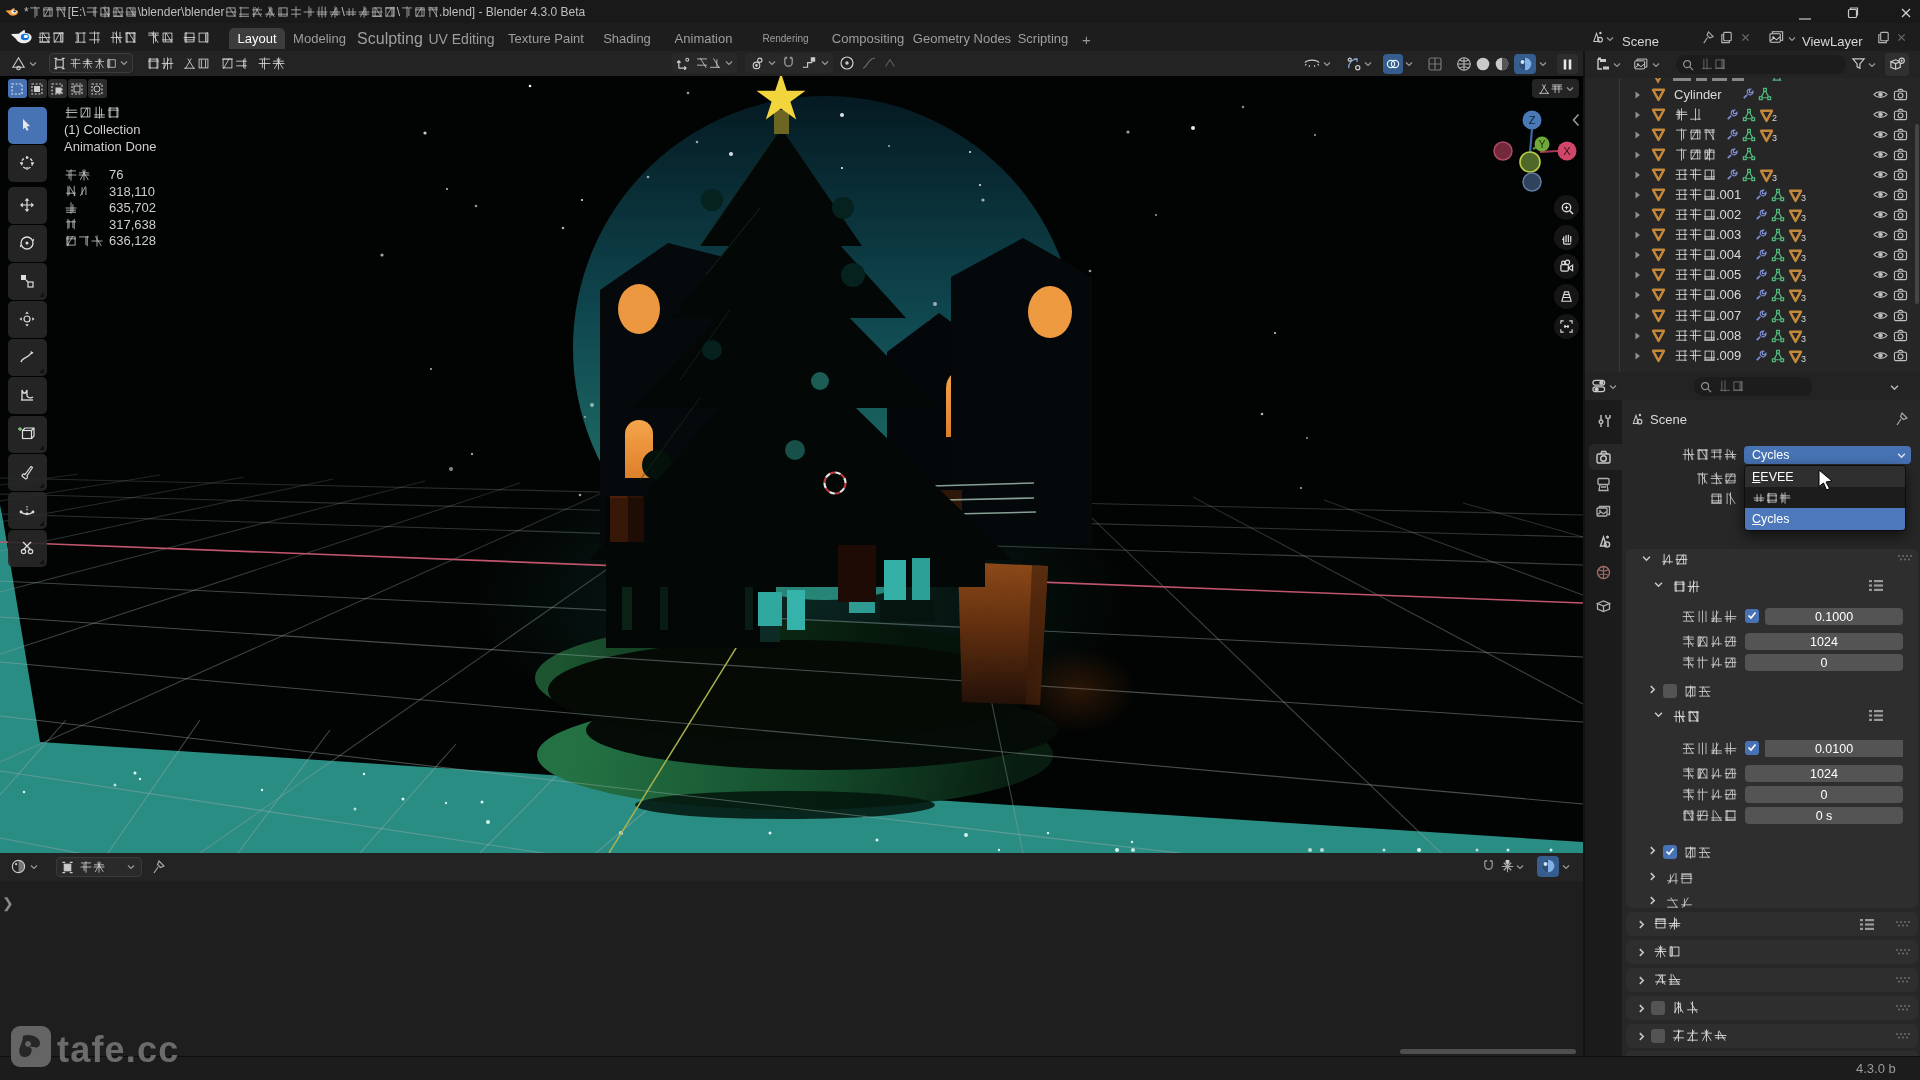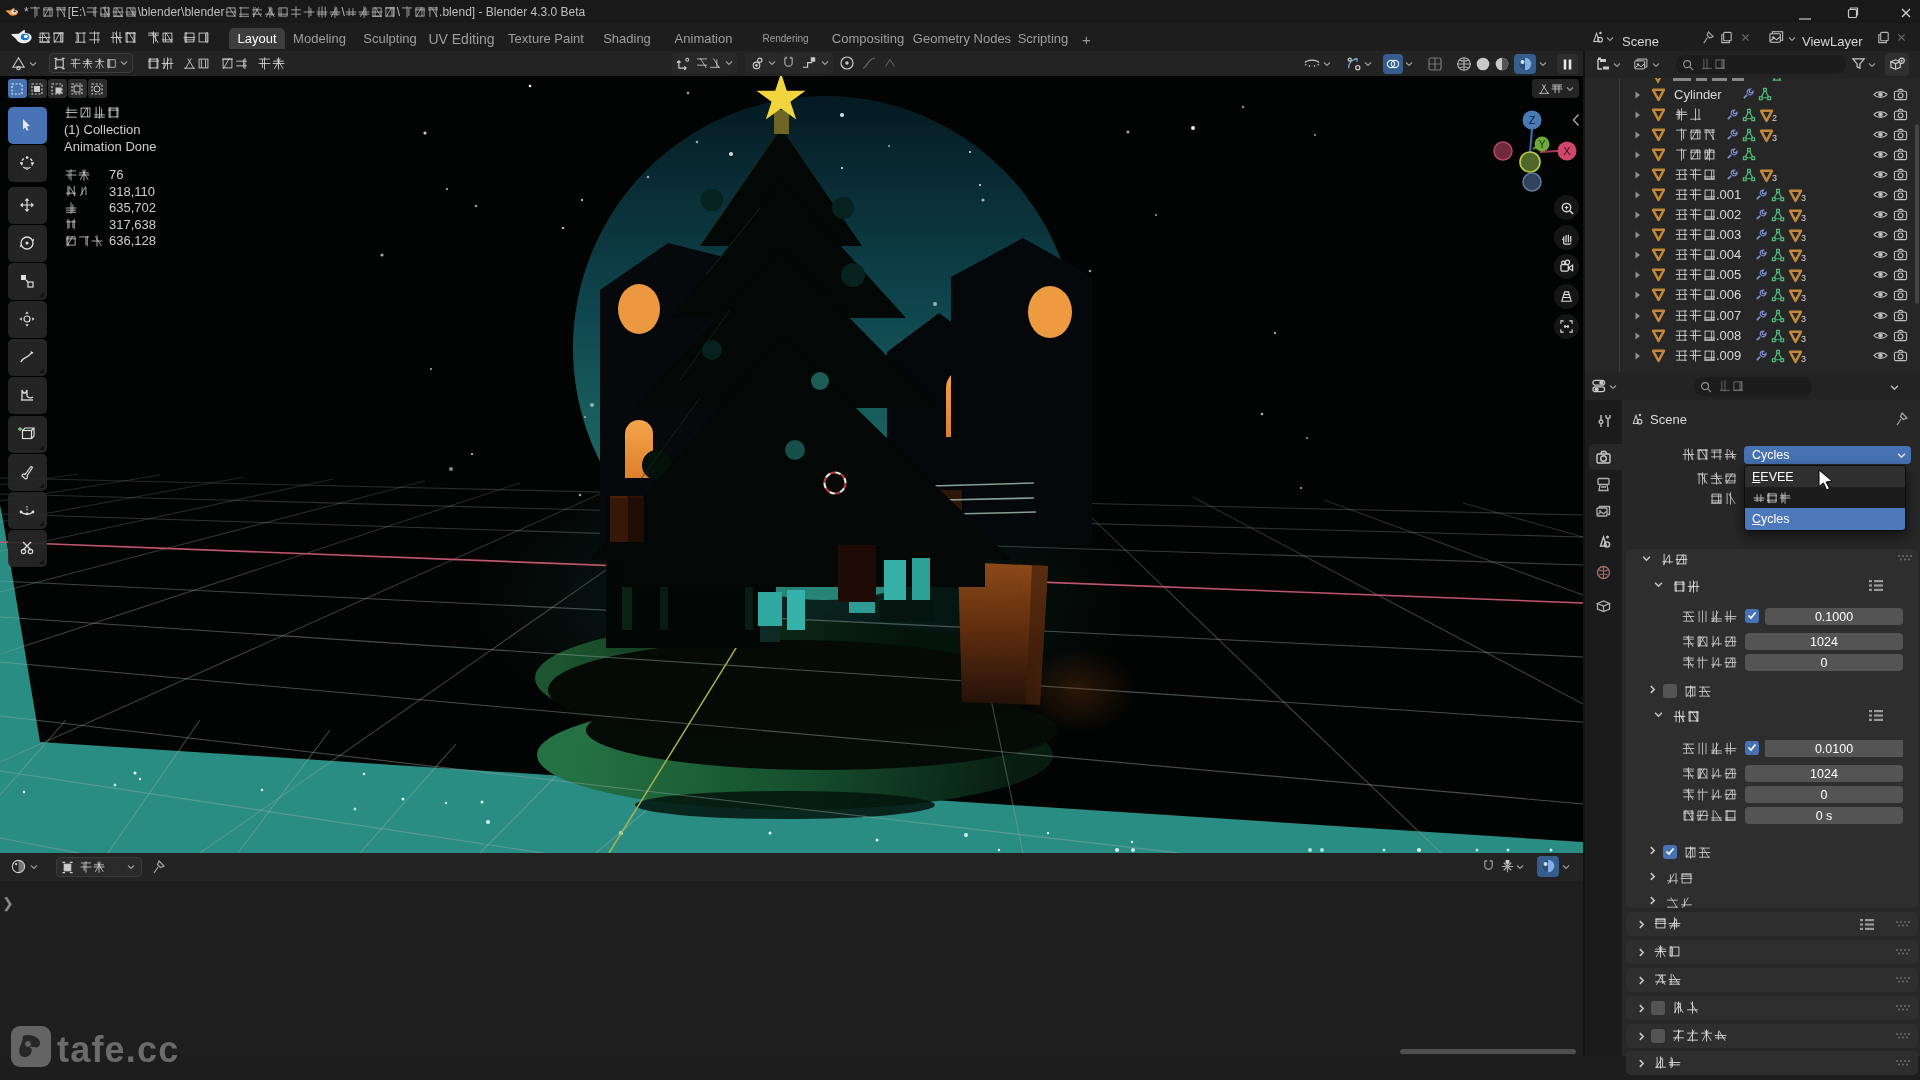--- a/index.html
+++ b/index.html
@@ -256,21 +256,21 @@
           <line x1="8" y1="50" x2="92" y2="50"></line>
         </svg>
         <svg class="cj" style="width:13px;height:13px" viewBox="0 0 100 100" stroke="currentColor" stroke-width="6.5" stroke-linecap="round">
           <line x1="77" y1="10" x2="77" y2="90"></line>
           <line x1="66" y1="22" x2="66" y2="80"></line>
           <rect x="16" y="16" width="68" height="68" fill="none"></rect>
         </svg>
       </div>
       <div class="abs flex" style="left:229px;top:5px;height:21px;width:56px;background:#3d3d3d;color:#fff;border-radius:5px 5px 0 0;justify-content:center;font-size:13px;white-space:nowrap">Layout</div>
       <div class="abs flex" style="left:291px;top:5px;height:21px;width:57px;color:#9e9e9e;border-radius:5px 5px 0 0;justify-content:center;font-size:13px;white-space:nowrap">Modeling</div>
-      <div class="abs flex" style="left:361px;top:5px;height:21px;width:58px;color:#9e9e9e;border-radius:5px 5px 0 0;justify-content:center;font-size:13px;white-space:nowrap">Sculpting</div>
+      <div class="abs flex" style="left:361px;top:5px;height:21px;width:58px;color:#9e9e9e;border-radius:5px 5px 0 0;justify-content:center;font-size:16px;white-space:nowrap">Sculpting</div>
       <div class="abs flex" style="left:429px;top:5px;height:21px;width:65px;color:#9e9e9e;border-radius:5px 5px 0 0;justify-content:center;font-size:14px;white-space:nowrap">UV Editing</div>
       <div class="abs flex" style="left:506px;top:5px;height:21px;width:80px;color:#9e9e9e;border-radius:5px 5px 0 0;justify-content:center;font-size:13px;white-space:nowrap">Texture Paint</div>
       <div class="abs flex" style="left:598px;top:5px;height:21px;width:58px;color:#9e9e9e;border-radius:5px 5px 0 0;justify-content:center;font-size:13px;white-space:nowrap">Shading</div>
       <div class="abs flex" style="left:667px;top:5px;height:21px;width:73px;color:#9e9e9e;border-radius:5px 5px 0 0;justify-content:center;font-size:13px;white-space:nowrap">Animation</div>
       <div class="abs flex" style="left:751px;top:5px;height:21px;width:69px;color:#9e9e9e;border-radius:5px 5px 0 0;justify-content:center;font-size:10px;white-space:nowrap">Rendering</div>
       <div class="abs flex" style="left:824px;top:5px;height:21px;width:88px;color:#9e9e9e;border-radius:5px 5px 0 0;justify-content:center;font-size:13px;white-space:nowrap">Compositing</div>
       <div class="abs flex" style="left:912px;top:5px;height:21px;width:100px;color:#9e9e9e;border-radius:5px 5px 0 0;justify-content:center;font-size:13px;white-space:nowrap">Geometry Nodes</div>
       <div class="abs flex" style="left:1012px;top:5px;height:21px;width:62px;color:#9e9e9e;border-radius:5px 5px 0 0;justify-content:center;font-size:13px;white-space:nowrap">Scripting</div>
       <div class="abs" style="left:1082px;top:8px;color:#9a9a9a;font-size:15px">+</div>
       <svg class="abs" style="left:1588px;top:6px" width="17" height="16" viewBox="0 0 18 18" fill="none" stroke="#c9c9c9" stroke-width="1.2">
@@ -2609,18 +2609,21 @@
       <svg class="abs" style="left:310px;top:1008px" width="15" height="9" viewBox="0 0 15 9" fill="#6e6e6e">
         <circle cx="2" cy="2" r="1"></circle>
         <circle cx="6" cy="2" r="1"></circle>
         <circle cx="10" cy="2" r="1"></circle>
         <circle cx="14" cy="2" r="1"></circle>
         <circle cx="4" cy="5.5" r="1"></circle>
         <circle cx="8" cy="5.5" r="1"></circle>
         <circle cx="12" cy="5.5" r="1"></circle>
       </svg>
     </div>
+    <div class="abs" style="left:0;top:1056px;width:1920px;height:24px;background:#1c1c1c;border-top:1px solid #0e0e0e">
+<div class="abs" style="left:1856px;top:4px;color:#9a9a9a;font-size:13px">4.3.0 b</div>
+    </div>
     <div class="abs" style="left:11px;top:1026px;width:40px;height:41px;background:#646464;border-radius:9px"></div>
 <svg class="abs" style="left:17px;top:1032px" width="29" height="29" viewBox="0 0 29 29">
       <path d="M6 4 C14 1 24 6 23 12 C22 17 16 16 13 14 C16 17 15 24 9 25 C3 26 1 20 3 15 C4.5 11 6 8 6 4 Z M11 9 a3 3 0 1 0 0.1 0 Z" fill="#262626" fill-rule="evenodd"></path>
       <text x="13" y="21" font-size="9" fill="#646464" font-family="Liberation Sans" font-weight="bold">T</text>
     </svg>
 <div class="abs" style="left:57px;top:1029px;color:#6b6b6b;font-size:36px;font-weight:bold;letter-spacing:1.2px;font-family:'Liberation Sans',sans-serif">tafe.cc</div>
   </div>
 </body></html>

